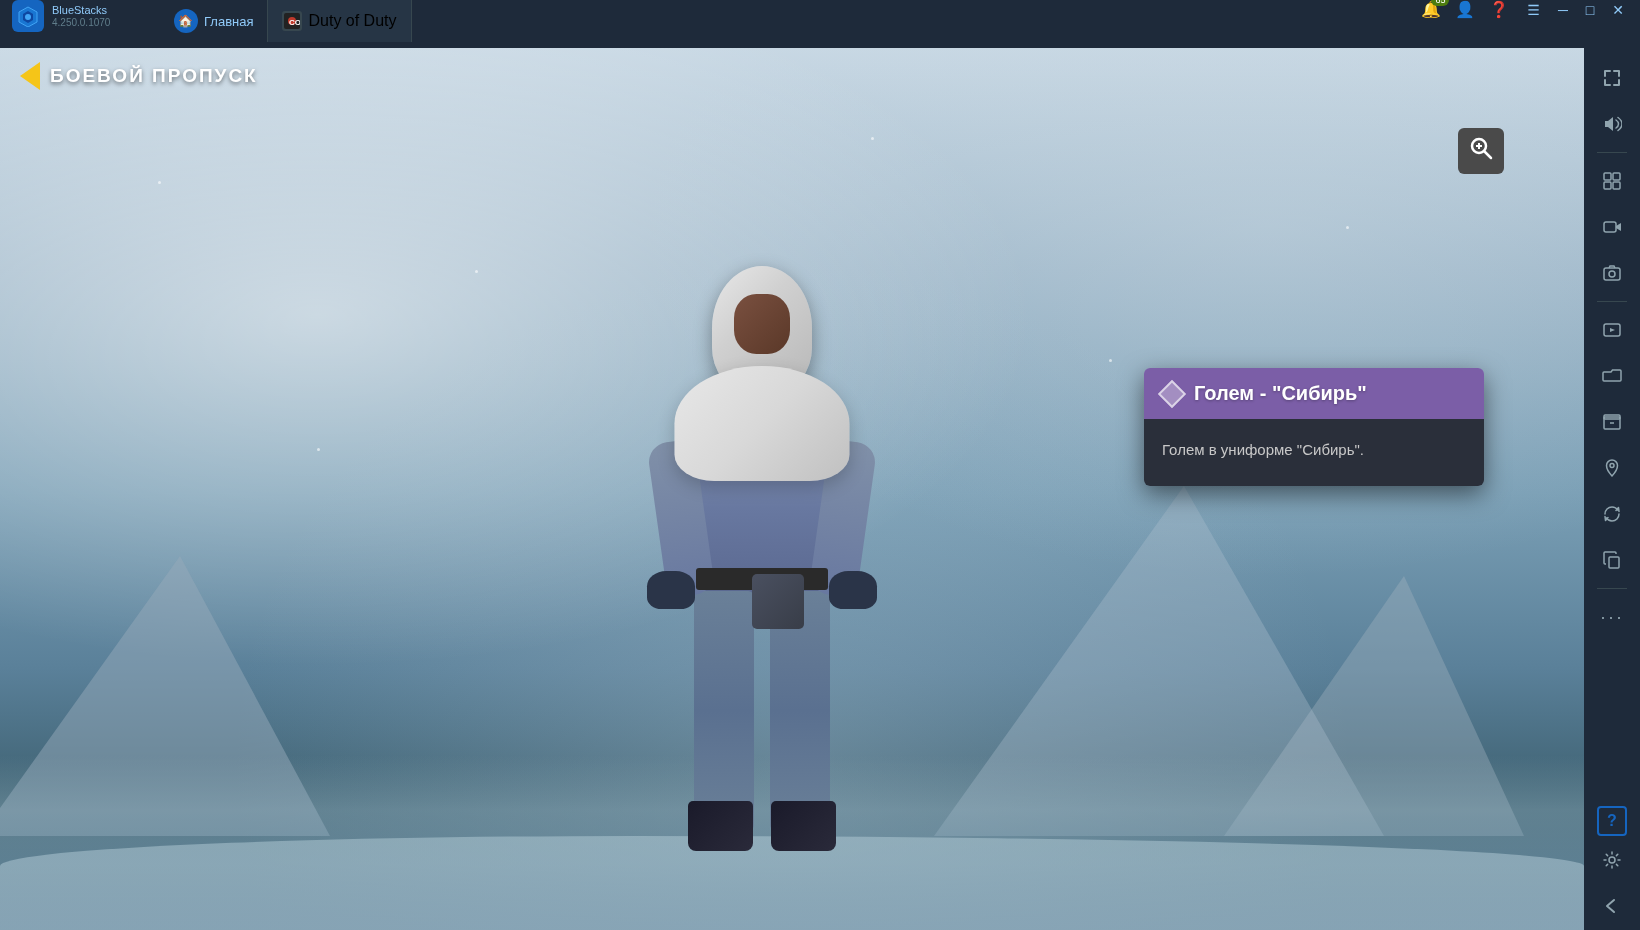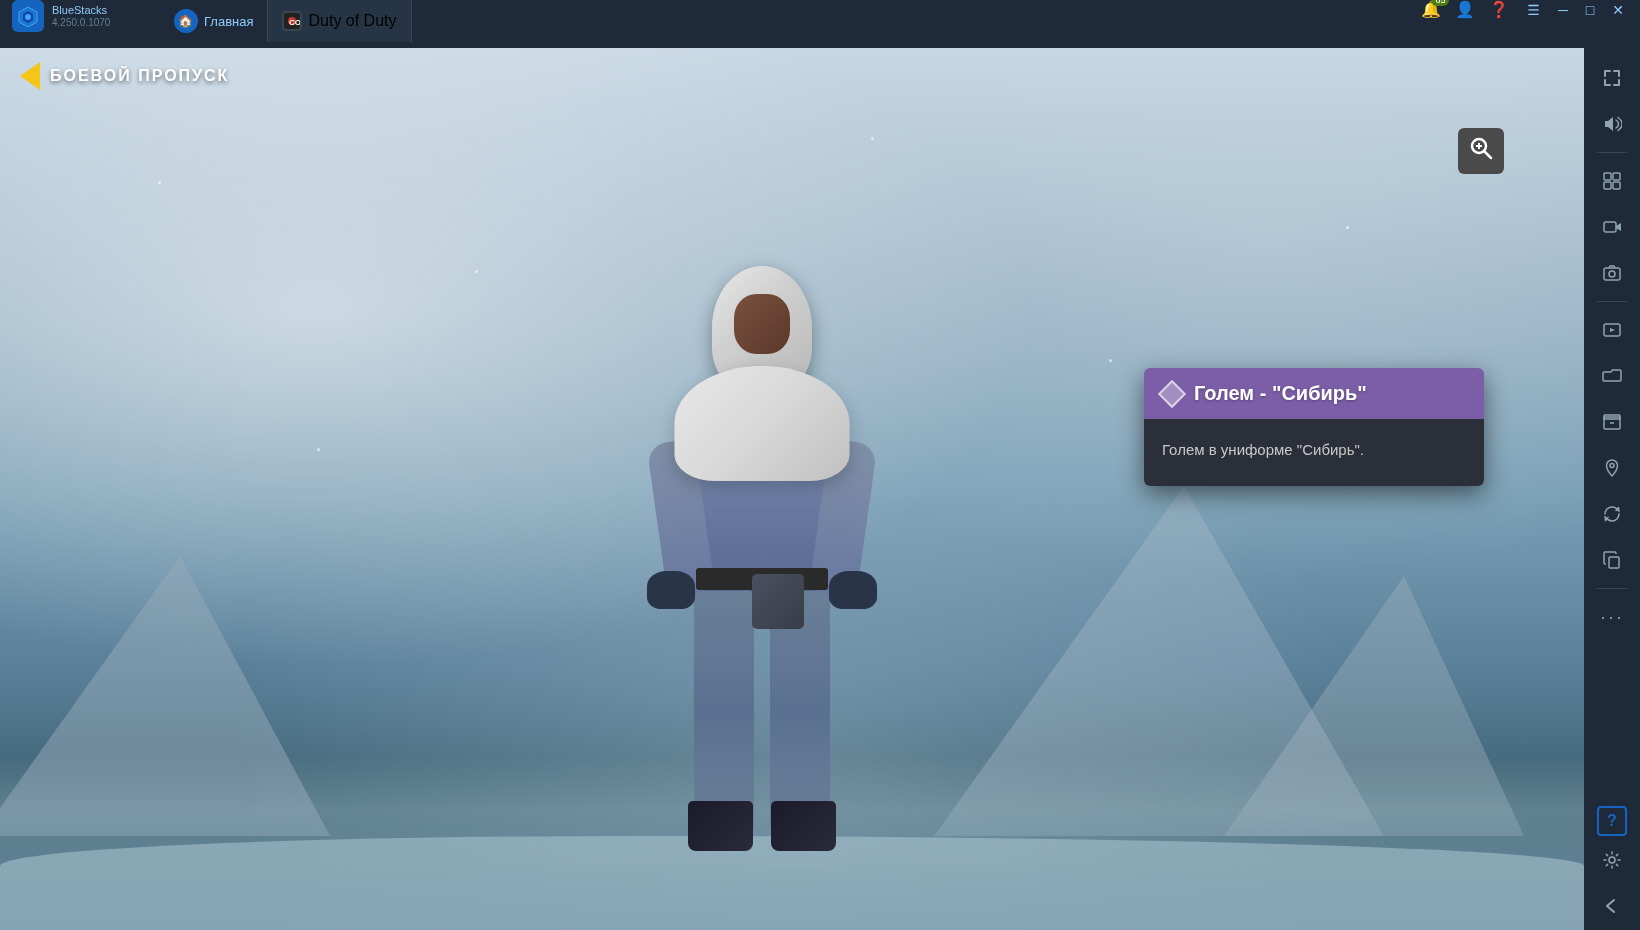--- a/index.html
+++ b/index.html
@@ -98,21 +98,21 @@
     .back-btn {
       display: flex; align-items: center; gap: 10px; cursor: pointer;
     }
     .back-arrow {
       width: 0; height: 0;
       border-top: 14px solid transparent;
       border-bottom: 14px solid transparent;
       border-right: 20px solid #f5c518;
     }
     .header-title {
-      color: white; font-size: 16px; font-weight: 700; letter-spacing: 2px;
+      color: white; font-size: 19px; font-weight: 700; letter-spacing: 2px;
       text-transform: uppercase; text-shadow: 0 2px 4px rgba(0,0,0,0.5);
     }
 
     
     .zoom-btn {
       position: absolute; top: 80px; right: 80px;
       width: 46px; height: 46px;
       background: #4a4a4a; border-radius: 6px;
       display: flex; align-items: center; justify-content: center;
       cursor: pointer; z-index: 10;

